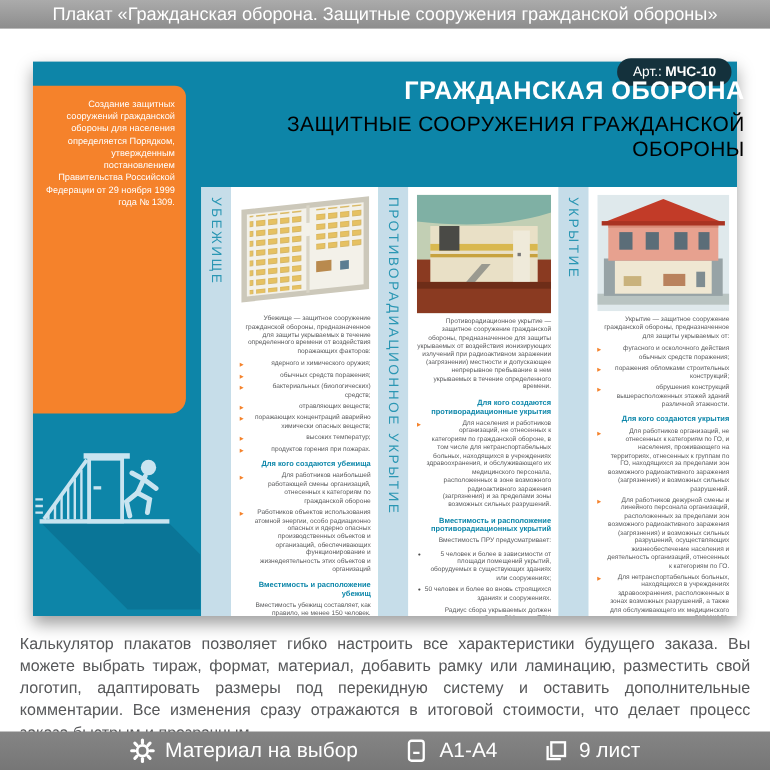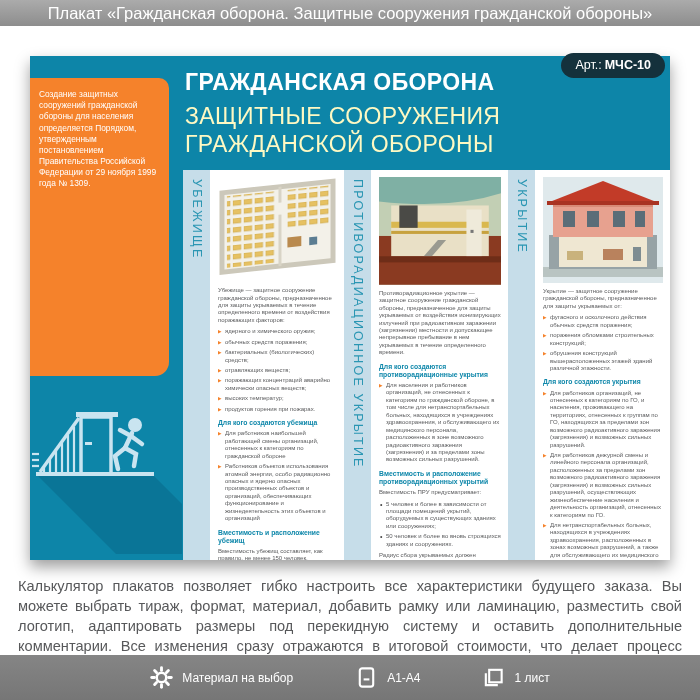--- a/index.html
+++ b/index.html
@@ -7,34 +7,34 @@
        font-family:"Liberation Sans",sans-serif;}
 
   
   .header-bar{position:absolute;top:0;left:0;right:0;height:26px;
     background:linear-gradient(#ababab,#8d8d8d);
     display:flex;align-items:center;justify-content:center;
     color:#ffffff;font-size:16.5px;}
 
   
   .poster{position:absolute;left:30px;top:56px;width:640px;height:504px;
-    background:var(--teal,#0d85a8);box-shadow:0 7px 14px rgba(0,0,0,.38);}
+    background:var(--teal,#0d85a8);box-shadow:0 7px 14px rgba(0,0,0,.38);text-align:right;}
 
   .art-badge{position:absolute;top:-3px;right:5px;background:var(--badge_bg,#14313c);
     color:#fff;border-radius:15px;padding:5px 14px 6px;font-size:12.5px;white-space:nowrap;}
   .art-badge .code{font-weight:bold;margin-left:3px;}
 
   .intro-box{position:absolute;left:0;top:22px;width:139px;height:298px;box-sizing:border-box;
     background:var(--orange,#f5822b);border-radius:0 10px 14px 0;
     padding:11px 10px 0 9px;color:#ffffff;font-size:8.4px;line-height:1.33;}
   .intro-box p{margin:0 0 9px;}
 
   .poster-title{position:absolute;left:155px;top:13px;width:492px;}
   .pt-main{font-size:23px;font-weight:bold;color:#ffffff;letter-spacing:.4px;}
-  .pt-sub{font-size:23px;color:#fef9c3;margin-top:6px;line-height:1.23;letter-spacing:.4px;}
+  .pt-sub{font-size:19px;color:#000000;margin-top:6px;line-height:1.23;letter-spacing:.4px;}
 
   
   .cards{position:absolute;left:153px;top:114px;right:0;bottom:0;display:flex;}
   .card{background:#ffffff;display:flex;overflow:hidden;}
   .card.c0{width:161px;} .card.c1{width:164px;} .card.c2{width:162px;}
   .card-strip{width:27px;flex:none;background:var(--strip,#c6dde9);
     display:flex;justify-content:center;align-items:flex-start;padding-top:9px;box-sizing:border-box;}
   .vlabel{writing-mode:vertical-rl;text-orientation:mixed;color:var(--label,#2a96b3);
     font-size:12.5px;letter-spacing:2.2px;white-space:nowrap;}
   .card-body{flex:1;padding:5px 7px 0 8px;color:#5a5b5d;font-size:6px;line-height:1.24;overflow:hidden;}
@@ -49,24 +49,24 @@
   ul.dots li::before{content:"\2022";position:absolute;left:1px;top:0;
     color:#4a4a4a;font-size:7px;line-height:7px;}
 
   .pictogram{position:absolute;left:2px;top:336px;width:150px;height:166px;}
 
   
   .description{position:absolute;left:18px;right:18px;top:576px;
     font-size:14.6px;line-height:1.38;color:#57585a;text-align:justify;}
 
   
-  .footer-bar{position:absolute;left:0;right:0;bottom:0;height:45px;
+  .footer-bar{position:absolute;left:0;right:0;bottom:0;height:35px;
     background:linear-gradient(#858585,#767676);
-    display:flex;align-items:center;justify-content:center;gap:62px;
-    color:#ffffff;font-size:12px;}
+    display:flex;align-items:center;justify-content:center;gap:42px;
+    color:#ffffff;font-size:19px;}
   .f-item{display:flex;align-items:center;gap:9px;}
   .f-item svg{display:block;}
 </style>
 </head>
 <body>
 
 <div class="header-bar">
   <span>Плакат «Гражданская оборона. Защитные сооружения гражданской обороны»</span>
 </div>
 
@@ -257,15 +257,15 @@
       <rect x="5" y="2.5" width="14" height="19" rx="2.5" fill="none" stroke="#fff" stroke-width="2.2"></rect>
       <line x1="9" y1="14" x2="15" y2="14" stroke="#fff" stroke-width="2.2"></line>
     </svg>
     <span>А1-А4</span>
   </div>
   <div class="f-item">
     <svg width="23" height="23" viewBox="0 0 24 24">
       <rect x="7.5" y="4" width="13" height="13" fill="none" stroke="#fff" stroke-width="2.2"></rect>
       <path d="M4,7.5 V20 H16.5" fill="none" stroke="#fff" stroke-width="2.2"></path>
     </svg>
-    <span>1 лист</span>
+    <span>9 лист</span>
   </div>
 </div>
 
 </body></html>

